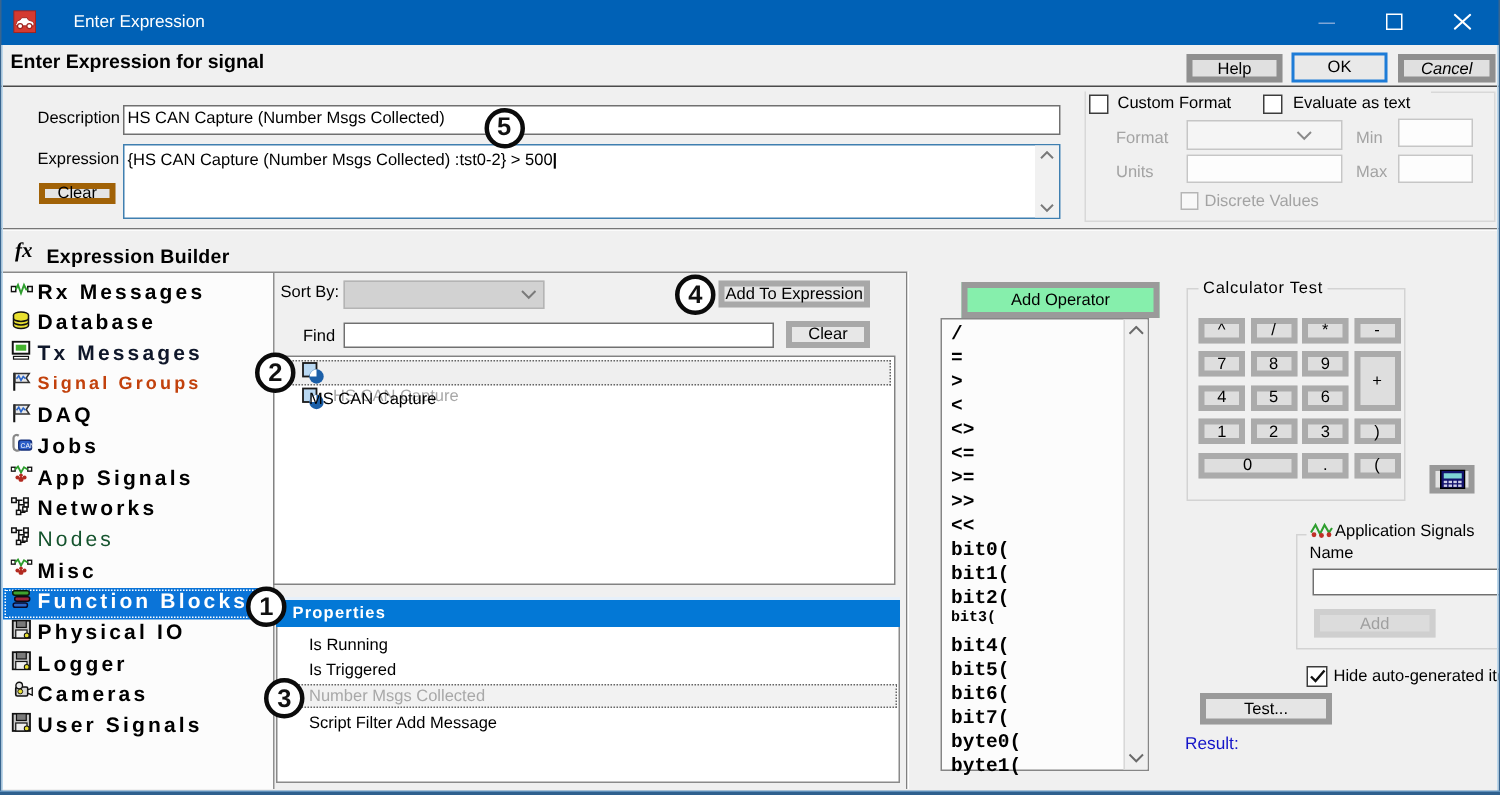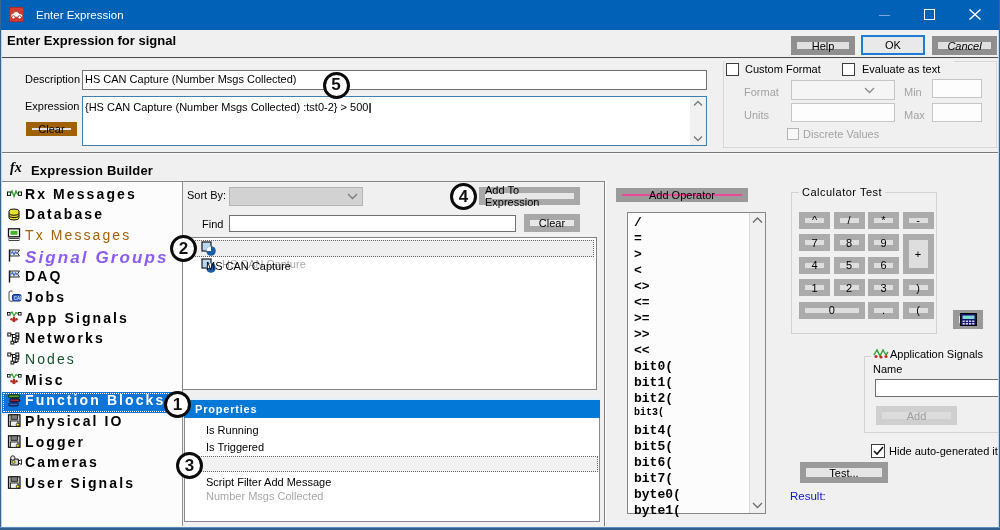--- a/index.html
+++ b/index.html
@@ -1,40 +1,40 @@
 <!DOCTYPE html>
 <html><head><meta charset="utf-8">
 <style>
   html,body{margin:0;padding:0;}
   body{width:1000px;height:530px;overflow:hidden;position:relative;background:#F0F0F0;
        font-family:"Liberation Sans",sans-serif;}
   .abs{position:absolute;}
   .lbl{position:absolute;font-size:11px;color:#000;white-space:nowrap;}
   .glbl{position:absolute;font-size:11px;color:#A3A3A3;white-space:nowrap;}
-  .btn{position:absolute;background:#E5E5E5;border:6px solid #a16207;box-sizing:border-box;
+  .btn{position:absolute;background:#E5E5E5;border:4px solid #a16207;box-sizing:border-box;
        font-size:11px;display:flex;align-items:center;justify-content:center;color:#000;}
   .inp{position:absolute;background:#fff;border:1px solid #707070;box-sizing:border-box;}
   .dinp{position:absolute;background:#FDFDFD;border:1px solid #C6C6C6;box-sizing:border-box;}
   .cb{position:absolute;width:13px;height:13px;background:#fff;border:1px solid #3C3C3C;box-sizing:border-box;}
   .circ{position:absolute;width:21px;height:21px;border:3px solid #0B0B0B;border-radius:50%;
         background:#fff;z-index:50;display:flex;align-items:center;justify-content:center;
         font-weight:bold;font-size:17px;color:#111;}
   .srow{position:absolute;font-size:11px;white-space:nowrap;}
 </style></head>
 <body>
 
 <div class="abs" style="left:0;top:0;width:1000px;height:30px;background:#0061B6;"></div>
 <svg class="abs" style="left:9px;top:7px;" width="15" height="15">
   <rect x="0" y="0" width="15" height="15" fill="#D43A31"></rect>
   <rect x="0" y="0" width="15" height="15" fill="none" stroke="#8E1F1E" stroke-width="1"></rect>
   <path d="M1.5 9.5 L2.5 7 L4.5 6.2 L5.5 4.8 L9 4.8 L10 6.4 L12.5 7.2 L13.6 8.4 L13.6 10.2 L1.8 10.2 Z" fill="#fff" stroke="#9E2320" stroke-width="0.6"></path>
   <circle cx="4.4" cy="10.4" r="1.7" fill="#fff" stroke="#9E2320" stroke-width="0.8"></circle>
   <circle cx="10.6" cy="10.4" r="1.7" fill="#fff" stroke="#9E2320" stroke-width="0.8"></circle>
 </svg>
-<div class="abs" style="left:36px;top:0;height:30px;display:flex;align-items:center;color:#fff;font-size:11.5px;">Enter Expression</div>
+<div class="abs" style="left:49px;top:0;height:30px;display:flex;align-items:center;color:#fff;font-size:11.5px;">Enter Expression</div>
 <div class="abs" style="left:879px;top:15px;width:11px;height:1px;background:#7FA6D6;"></div>
 <div class="abs" style="left:924px;top:9px;width:9px;height:9px;border:1.5px solid #fff;"></div>
 <svg class="abs" style="left:969px;top:9px;" width="12" height="11">
   <path d="M0.5 0.5 L11.5 10.5 M11.5 0.5 L0.5 10.5" stroke="#fff" stroke-width="1.4"></path>
 </svg>
 
 <div class="abs" style="left:7px;top:33px;font-size:13px;font-weight:bold;">Enter Expression for signal</div>
 <div class="btn" style="left:791px;top:36px;width:64px;height:19px;background:#E0E0E0;border-color:#8F8F8F;">Help</div>
 <div class="btn" style="left:861px;top:35px;width:64px;height:20px;background:#E9E9E9;border:2px solid #1E7CD7;">OK</div>
 <div class="btn" style="left:932px;top:36px;width:65px;height:19px;background:#E0E0E0;border-color:#8F8F8F;font-style:italic;">Cancel</div>
@@ -99,27 +99,27 @@
         <ellipse cx="7" cy="3" rx="5" ry="2" fill="#E8E030" stroke="#111"></ellipse>
         <path d="M2 3 L2 10 A5 2 0 0 0 12 10 L12 3" fill="#E8E030" stroke="#111"></path>
         <path d="M2 5.3 A5 2 0 0 0 12 5.3 M2 7.6 A5 2 0 0 0 12 7.6" stroke="#111" fill="none"></path>
       </svg></div>
     <div class="abs" style="left:25px;top:206.35px;font-size:14px;font-weight:bold;letter-spacing:2.1px;color:#000;z-index:2;white-space:nowrap;">Database</div>
     <div class="abs" style="left:7px;top:227.3px;z-index:2;"><svg width="15" height="13">
         <rect x="1.5" y="0.8" width="11" height="8" fill="#fff" stroke="#111" stroke-width="1.3"></rect>
         <rect x="3.5" y="2.8" width="7" height="4" fill="#44B32E"></rect>
         <rect x="2" y="10.6" width="10" height="1.8" fill="#fff" stroke="#111" stroke-width="0.8"></rect>
       </svg></div>
-    <div class="abs" style="left:25px;top:227px;font-size:14px;font-weight:normal;letter-spacing:2.1px;color:#a16207;z-index:2;white-space:nowrap;">Tx Messages</div>
+    <div class="abs" style="left:25px;top:227px;font-size:14px;font-weight:bold;letter-spacing:2.1px;color:#0f172a;z-index:2;white-space:nowrap;">Tx Messages</div>
     <div class="abs" style="left:7px;top:247.95px;z-index:2;"><svg width="15" height="13">
         <path d="M2.5 0.5 L2.5 12.5" stroke="#111" stroke-width="1.4"></path>
         <path d="M3 1 L12.5 1 L10.5 4 L12.5 7 L3 7 Z" fill="#E8E8E8" stroke="#333" stroke-width="1"></path>
         <path d="M4 4.5 L5.5 2.5 L7 5.5 L8.5 3 L10 4.5" stroke="#2C66C8" stroke-width="1.1" fill="none"></path>
       </svg></div>
-    <div class="abs" style="left:25px;top:247.64999999999998px;font-size:17px;font-weight:bold;letter-spacing:2.1px;color:#8b5cf6;z-index:2;white-space:nowrap;font-style:italic;">Signal Groups</div>
+    <div class="abs" style="left:25px;top:247.64999999999998px;font-size:12px;font-weight:bold;letter-spacing:2.1px;color:#c2410c;z-index:2;white-space:nowrap;">Signal Groups</div>
     <div class="abs" style="left:7px;top:268.6px;z-index:2;"><svg width="15" height="13">
         <path d="M2.5 0.5 L2.5 12.5" stroke="#111" stroke-width="1.4"></path>
         <path d="M3 1 L12.5 1 L10.5 4 L12.5 7 L3 7 Z" fill="#E8E8E8" stroke="#333" stroke-width="1"></path>
         <path d="M4 4.5 L5.5 2.5 L7 5.5 L8.5 3 L10 4.5" stroke="#2C66C8" stroke-width="1.1" fill="none"></path>
       </svg></div>
     <div class="abs" style="left:25px;top:268.3px;font-size:14px;font-weight:bold;letter-spacing:2.1px;color:#000;z-index:2;white-space:nowrap;">DAQ</div>
     <div class="abs" style="left:7px;top:289.25px;z-index:2;"><svg width="15" height="13">
         <path d="M2 3 C2 1 4 0.5 5.5 1.5 M2 3 L2 9 C2 11 4.5 12 6 11" stroke="#888" stroke-width="1.5" fill="none"></path>
         <rect x="5.5" y="4.5" width="8.5" height="6.5" rx="1.5" fill="#2C5FC8" stroke="#16307A"></rect>
         <text x="6.7" y="9.7" font-size="4.5" fill="#fff" font-family="Liberation Sans">CAN</text>
@@ -228,25 +228,25 @@
 <div class="circ" style="left:170px;top:235px;">2</div>
 
 <div class="abs" style="left:184px;top:398px;width:416px;height:2px;background:#E6F0FA;"></div>
 <div class="abs" style="left:184px;top:400px;width:416px;height:18px;background:#0378D6;"></div>
 <div class="abs" style="left:195px;top:403px;font-size:11px;font-weight:bold;color:#fff;letter-spacing:0.8px;">Properties</div>
 <div class="circ" style="left:164px;top:391px;">1</div>
 <div class="abs" style="left:184px;top:418px;width:416px;height:104px;background:#fff;border:1px solid #8A8A8A;border-top:none;box-sizing:border-box;"></div>
 <div class="srow" style="left:206px;top:424px;">Is Running</div>
 <div class="srow" style="left:206px;top:441px;">Is Triggered</div>
 <div class="abs" style="left:186px;top:456px;width:412px;height:16px;background:#F2F2F2;border:1px dotted #666;box-sizing:border-box;"></div>
-<div class="srow" style="left:206px;top:458px;color:#A8A8A8;margin-top:32px;">Number Msgs Collected</div>
+<div class="srow" style="left:206px;top:458px;color:#A8A8A8;">Number Msgs Collected</div>
 <div class="srow" style="left:206px;top:476px;">Script Filter Add Message</div>
 <div class="circ" style="left:176px;top:452px;">3</div>
 
-<div class="btn" style="left:616px;top:188px;width:132px;height:14px;background:#ec4899;border-color:#9A9A9A;">Add Operator</div>
+<div class="btn" style="left:641px;top:188px;width:132px;height:24px;background:#86efac;border-color:#9A9A9A;">Add Operator</div>
 <div class="abs" style="left:627px;top:212px;width:139px;height:302px;background:#FCFCFC;border:1px solid #868686;box-sizing:border-box;"></div>
 <div id="oplist">
     <div class="abs" style="left:634px;top:214.5px;font-family:'Liberation Mono',monospace;font-weight:bold;font-size:13px;">/</div>
     <div class="abs" style="left:634px;top:230.5px;font-family:'Liberation Mono',monospace;font-weight:bold;font-size:13px;">=</div>
     <div class="abs" style="left:634px;top:246.5px;font-family:'Liberation Mono',monospace;font-weight:bold;font-size:13px;">&gt;</div>
     <div class="abs" style="left:634px;top:262.5px;font-family:'Liberation Mono',monospace;font-weight:bold;font-size:13px;">&lt;</div>
     <div class="abs" style="left:634px;top:278.5px;font-family:'Liberation Mono',monospace;font-weight:bold;font-size:13px;">&lt;&gt;</div>
     <div class="abs" style="left:634px;top:294.5px;font-family:'Liberation Mono',monospace;font-weight:bold;font-size:13px;">&lt;=</div>
     <div class="abs" style="left:634px;top:310.5px;font-family:'Liberation Mono',monospace;font-weight:bold;font-size:13px;">&gt;=</div>
     <div class="abs" style="left:634px;top:326.5px;font-family:'Liberation Mono',monospace;font-weight:bold;font-size:13px;">&gt;&gt;</div>

